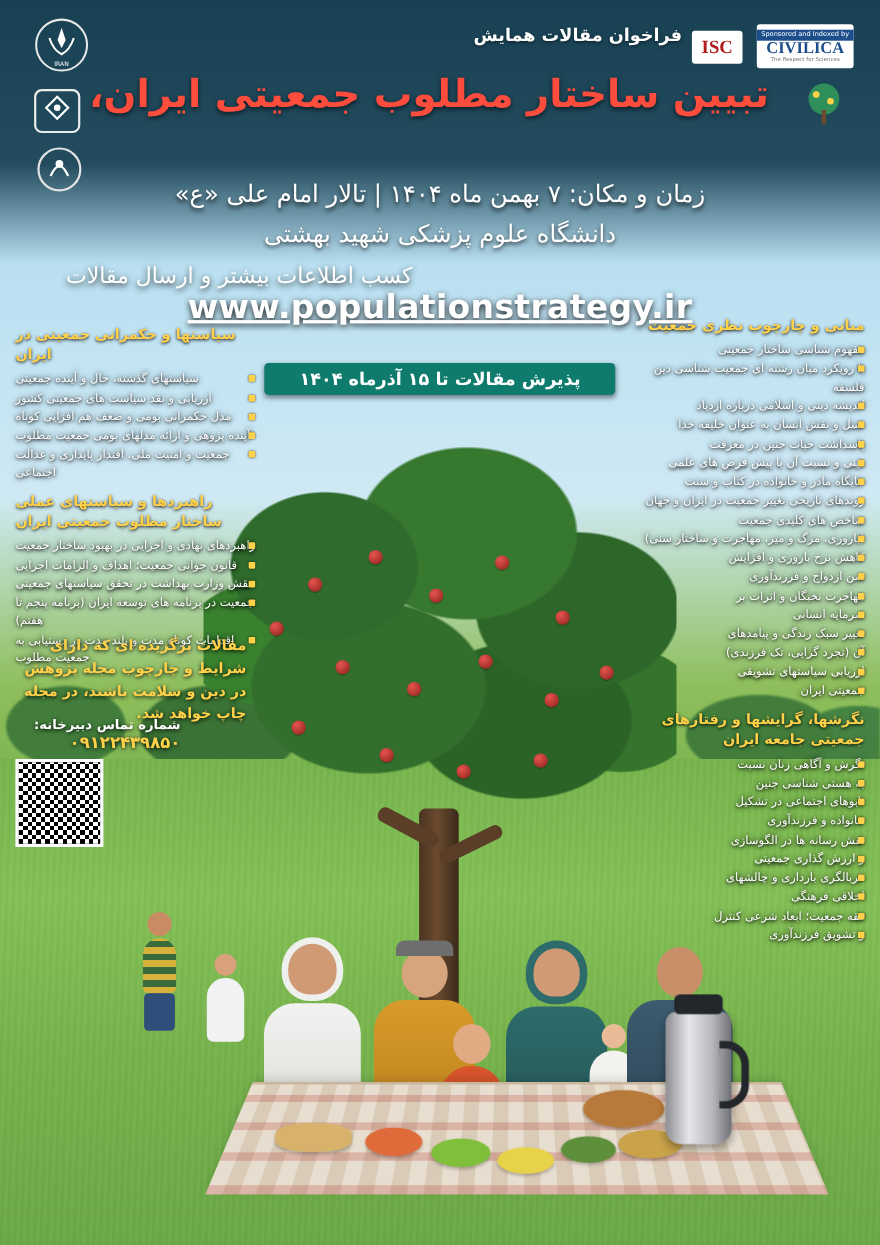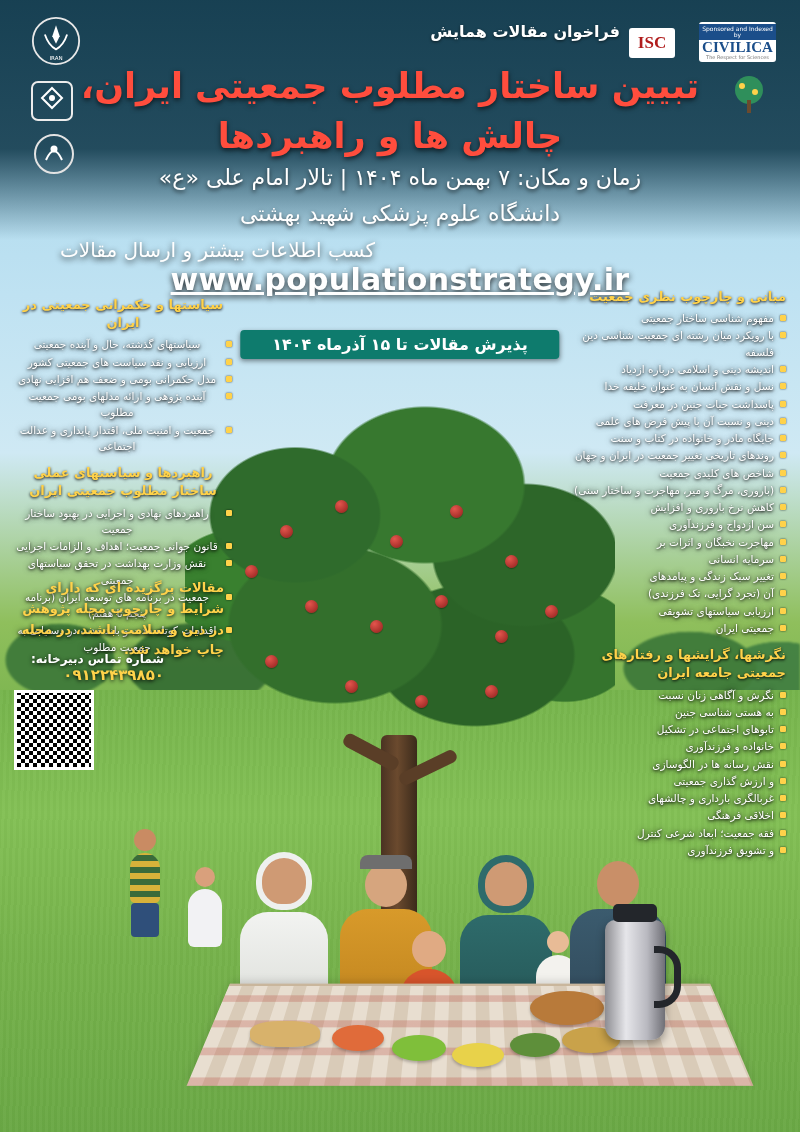--- a/index.html
+++ b/index.html
@@ -99,37 +99,37 @@
     box-shadow:0 2px 5px rgba(0,0,0,.45);white-space:nowrap;}
 
   
   .logo{position:absolute;}
   .logo-emblem{left:28px;top:16px;width:56px;height:50px;}
   .logo-2{left:28px;top:78px;width:48px;height:46px;}
   .logo-3{left:32px;top:132px;width:44px;height:44px;}
   .isc{position:absolute;right:125px;top:28px;width:46px;height:30px;background:#fff;border-radius:3px;
     display:flex;align-items:center;justify-content:center;color:#b01c1c;font-weight:bold;font-size:17px;
     font-family:"Liberation Serif",serif;}
-  .civilica{position:absolute;right:24px;top:22px;width:77px;height:40px;background:#fff;border-radius:3px;
+  .civilica{position:absolute;right:24px;top:22px;width:88px;height:40px;background:#fff;border-radius:3px;
     display:flex;flex-direction:column;align-items:center;justify-content:center;line-height:1;}
   .civilica .cv-top{font-size:6px;color:#333;background:#1b4e8a;color:#fff;width:100%;text-align:center;padding:2px 0;}
   .civilica .cv-main{font-size:15px;font-weight:bold;color:#1b4e8a;font-family:"Liberation Serif",serif;}
   .civilica .cv-sub{font-size:5px;color:#777;}
   .trees-logo{position:absolute;right:30px;top:72px;width:42px;height:44px;}
 
   
   .col{position:absolute;color:#fff;font-size:10.5px;line-height:1.55;
     text-shadow:0 1px 3px rgba(0,0,0,.95),0 0 6px rgba(0,0,0,.8);}
-  .col.left{left:14px;width:218px;text-align:center;}
+  .col.left{left:14px;width:218px;text-align:left;}
   .col.right{right:14px;width:214px;text-align:right;}
   .sec-title{color:#ffd24a;font-weight:bold;font-size:13px;margin:10px 0 4px;line-height:1.4;
     text-shadow:0 1px 3px rgba(0,0,0,1);}
   .sec-title.first{margin-top:0;}
   ul.bul{list-style:none;margin:0;padding:0;}
-  ul.bul li{position:relative;padding-right:12px;margin-bottom:1px;}
+  ul.bul li{position:relative;margin-bottom:1px;}
   ul.bul li:before{content:"";position:absolute;right:0;top:5px;width:6px;height:6px;
     background:#ffd24a;border-radius:1px;box-shadow:0 0 2px rgba(0,0,0,.8);}
 
   .note{position:absolute;left:14px;top:578px;width:210px;color:#ffd24a;font-weight:bold;
     font-size:13px;line-height:1.6;text-align:right;text-shadow:0 1px 4px rgba(0,0,0,1);}
   .phonebox{position:absolute;left:14px;top:652px;width:150px;color:#fff;font-size:12px;
     font-weight:bold;text-shadow:0 1px 4px rgba(0,0,0,1);}
   .phonenum{color:#ffd24a;font-size:15px;letter-spacing:.5px;}
   .qr{position:absolute;left:14px;top:690px;width:74px;height:74px;background:#fff;padding:3px;}
   .qr i{display:block;width:100%;height:100%;
@@ -250,36 +250,35 @@
   <svg class="trees-logo" viewBox="0 0 42 44">
     <circle cx="21" cy="18" r="14" fill="#2f8f5b"></circle>
     <rect x="19" y="28" width="4" height="13" fill="#6b4a2e"></rect>
     <circle cx="14" cy="14" r="3" fill="#ffd24a"></circle>
     <circle cx="27" cy="20" r="3" fill="#ffd24a"></circle>
   </svg>
 
   <div class="callforpapers">فراخوان مقالات همایش</div>
   <div class="title">
     <div>تبیین ساختار مطلوب جمعیتی ایران،</div>
-    <div>چالش ها و راهبردها</div>
   </div>
   <div class="when">
     <div>زمان و مکان: ۷ بهمن ماه ۱۴۰۴ | تالار امام علی «ع»</div>
     <div>دانشگاه علوم پزشکی شهید بهشتی</div>
   </div>
   <div class="infoline">کسب اطلاعات بیشتر و ارسال مقالات</div>
   <a class="weburl" href="#">www.populationstrategy.ir</a>
   <div class="deadline">پذیرش مقالات تا ۱۵ آذرماه ۱۴۰۴</div>
 
   <div class="col left" style="top:296px;">
     <div class="sec-title first">سیاستها و حکمرانی جمعیتی در ایران</div>
     <ul class="bul">
       <li>سیاستهای گذشته، حال و آینده جمعیتی</li>
       <li>ارزیابی و نقد سیاست های جمعیتی کشور</li>
-      <li>مدل حکمرانی بومی و ضعف هم افزایی نهادی</li>
+      <li>مدل حکمرانی بومی و ضعف هم افزایی کوتاه</li>
       <li>آینده پژوهی و ارائه مدلهای بومی جمعیت مطلوب</li>
       <li>جمعیت و امنیت ملی، اقتدار پایداری و عدالت اجتماعی</li>
     </ul>
     <div class="sec-title">راهبردها و سیاستهای عملی ساختار مطلوب جمعیتی ایران</div>
     <ul class="bul">
       <li>راهبردهای نهادی و اجرایی در بهبود ساختار جمعیت</li>
       <li>قانون جوانی جمعیت؛ اهداف و الزامات اجرایی</li>
       <li>نقش وزارت بهداشت در تحقق سیاستهای جمعیتی</li>
       <li>جمعیت در برنامه های توسعه ایران (برنامه پنجم تا هفتم)</li>
       <li>اقدامات کوتاه مدت و بلند مدت در دستیابی به جمعیت مطلوب</li>

